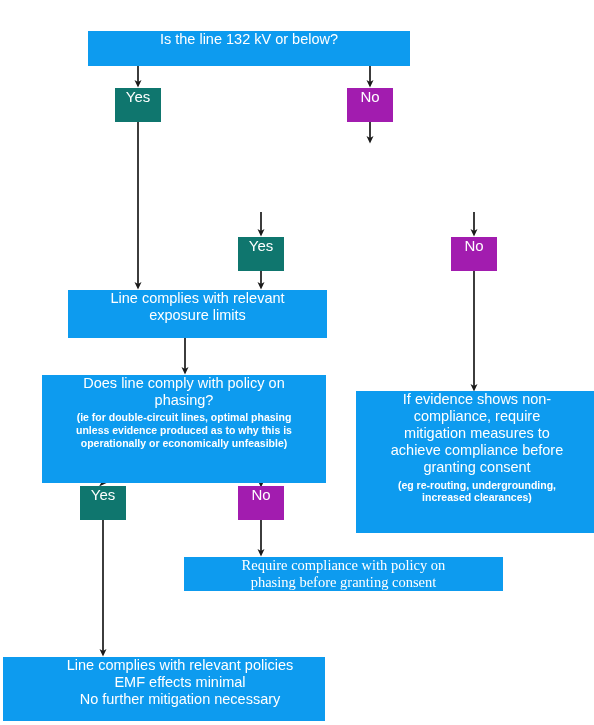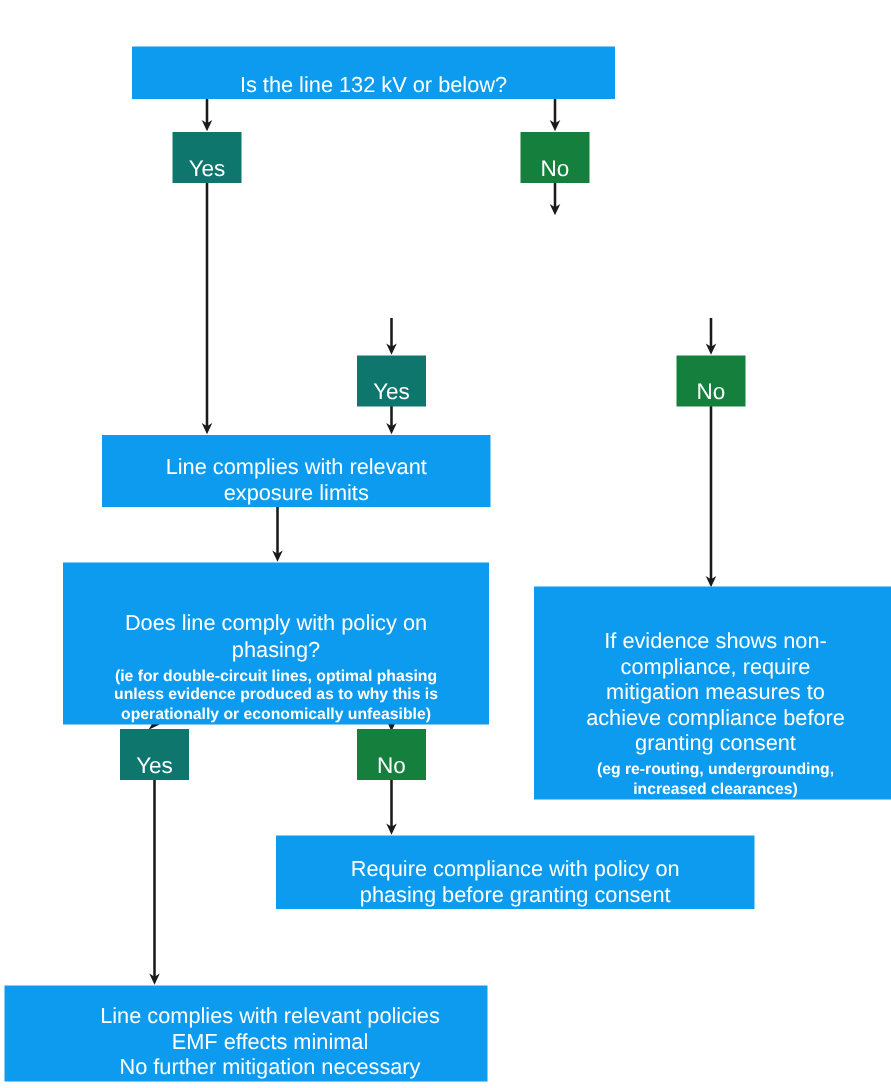--- a/index.html
+++ b/index.html
@@ -16,28 +16,28 @@
     height: 725px;
     background: #ffffff;
     overflow: hidden;
   }
   .node {
     position: absolute;
     box-sizing: border-box;
     display: flex;
     flex-direction: column;
     align-items: center;
-    justify-content: flex-end;
+    justify-content: flex-start;
     text-align: center;
     color: #ffffff;
     line-height: 1.18;
   }
   .node.blue  { background: #0D9BEF; }
   .node.green { background: #0f766e; }
-  .node.red   { background: #15803d; }
+  .node.red   { background: #a21caf; }
 
   .node .main {
     font-size: 14.5px;
     font-weight: normal;
     white-space: pre-line;
     padding: 0 4px;
   }
   .node .sub {
     font-size: 10.5px;
     font-weight: bold;
@@ -145,21 +145,21 @@
   <div class="node blue" style="left:356px; top:391px; width:242px; height:142px;">
     <div class="main">If evidence shows non-
 compliance, require
 mitigation measures to
 achieve compliance before
 granting consent</div>
     <div class="sub">(eg re-routing, undergrounding,
 increased clearances)</div>
   </div>
 
-  <div class="node blue" style="left:184px; top:557px; width:319px; height:49px;">
+  <div class="node blue" style="left:184px; top:557px; width:319px; height:34px;font-family:Liberation Serif, serif;">
     <div class="main">Require compliance with policy on
 phasing before granting consent</div>
   </div>
 
   <div class="node blue" style="left:3px; top:657px; width:322px; height:64px;padding-left:32px;">
     <div class="main">Line complies with relevant policies
 EMF effects minimal
 No further mitigation necessary</div>
   </div>
 

